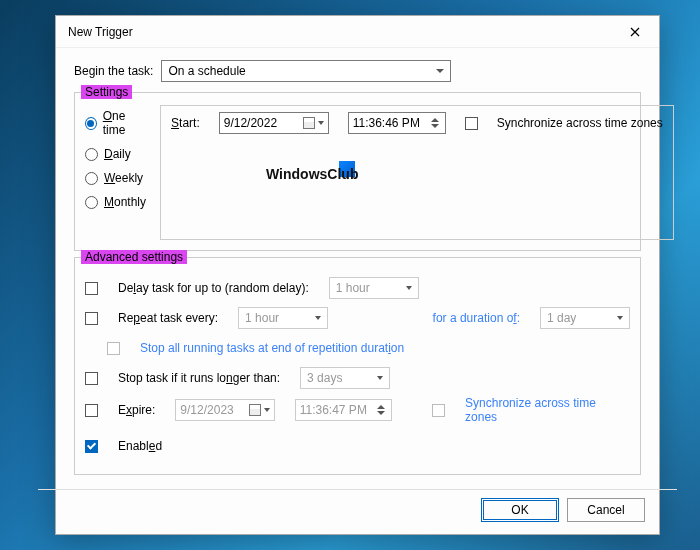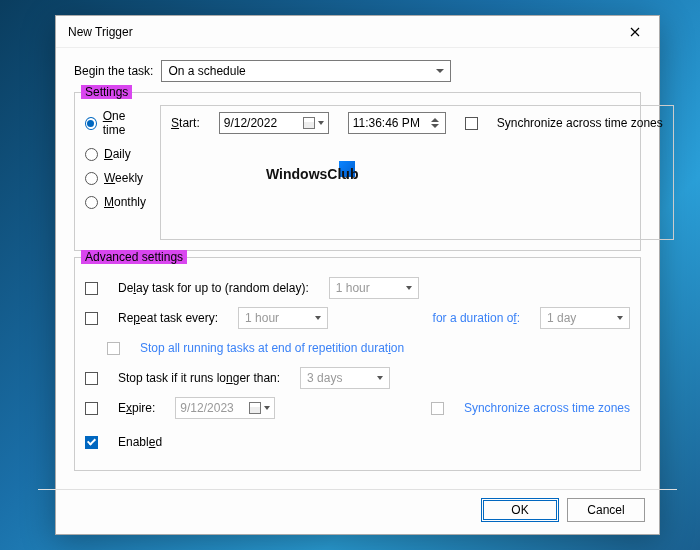--- a/index.html
+++ b/index.html
@@ -354,20 +354,27 @@
       <div class="adv-row">
         <span class="checkbox"></span>
         <span>E<span class="u">x</span>pire:</span>
         <div class="date-input disabled" style="width:100px">
           <span>9/12/2023</span>
           <span style="display:flex;align-items:center;gap:3px">
             <span class="cal-icon"></span>
             <span class="mini-chev"></span>
           </span>
         </div>
+        <div class="time-input disabled">
+          <span>11:36:47 PM</span>
+          <span class="spinner">
+            <span class="up"></span>
+              <span class="down"></span>
+          </span>
+        </div>
         <span style="flex:1"></span>
         <span class="checkbox disabled"></span>
         <span class="disabled-text">Synchronize across time zones</span>
       </div>
 
       <div class="adv-row" style="margin-top:10px">
         <span class="checkbox checked"></span>
         <span>Enabl<span class="u">e</span>d</span>
       </div>
     </div>

